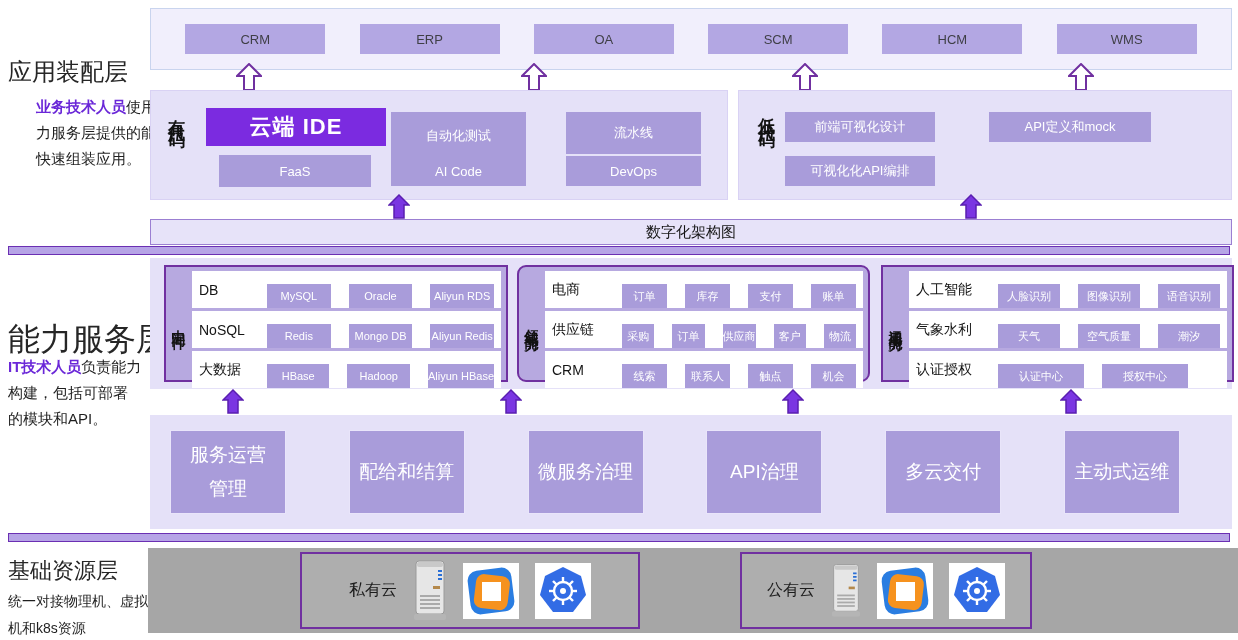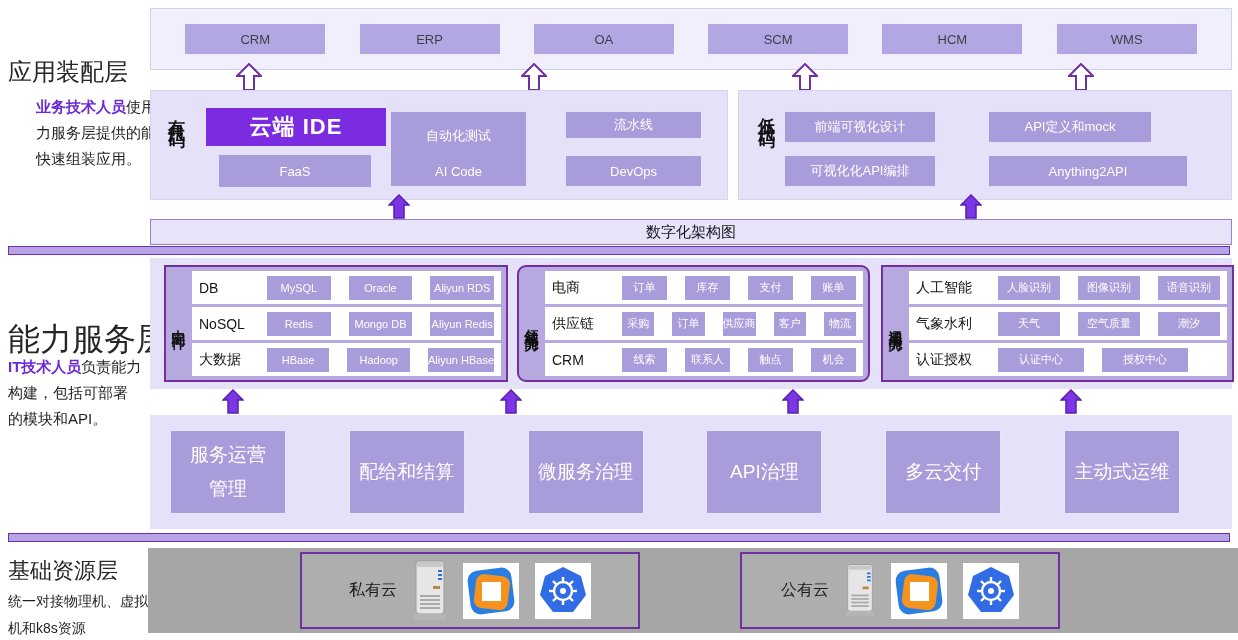--- a/index.html
+++ b/index.html
@@ -51,37 +51,37 @@
   .cap-vlabel { width:26px; display:flex; align-items:center; justify-content:center;
                 writing-mode:vertical-rl; text-orientation:upright; color:#111;
                 font-size:14px; font-weight:bold; letter-spacing:3px; }
   .cap-rows { flex:1; display:flex; flex-direction:column; gap:3px; padding:4px 5px 4px 0; }
   .cap-row { flex:1; background:#fff; display:flex; align-items:center; gap:18px; padding:0 7px; }
   .row-label { color:#141414; font-size:14px; white-space:nowrap; }
   #box-middleware .row-label { width:50px; }
   #box-domain     .row-label { width:52px; }
   #box-general    .row-label { width:64px; }
   .mchip { flex:1; background:#a99cda; color:#fff; font-size:11px; height:24px;
-           display:flex; align-items:center; justify-content:center; white-space:nowrap; }
+           display:flex; align-items:center; justify-content:center; white-space:nowrap;margin-top:13px; }
   .mchip.fixed { flex:0 0 86px; }
 
   .svc-chip { min-width:116px; height:84px; background:#a99cda; border:1px solid #e9e5fa;
               color:#fff; font-size:19px; display:flex; align-items:center;
               justify-content:center; text-align:center; line-height:1.8; padding:0 8px; }
   .svc-narrow { display:inline-block; width:80px; }
 
   
   .arrow { position:absolute; }
 
   
   #gray-band { position:absolute; left:148px; top:548px; width:1090px; height:85px; background:#a6a6a6; }
   .cloud-box { position:absolute; top:4px; height:77px; border:2px solid #7030a0; background:#aeaeae;
                display:flex; align-items:center; justify-content:center; gap:16px; }
   #cloud-private { left:152px; width:340px; }
-  #cloud-public  { left:592px; width:320px; }
+  #cloud-public  { left:592px; width:292px; }
   .cloud-label { color:#1c1c1c; font-size:16px; }
   .icon-tile { width:56px; height:56px; background:#fff; display:flex;
                align-items:center; justify-content:center; }
 </style>
 </head>
 <body>
 
 <div id="canvas">
 
   <div class="layer-title" style="top:56px; font-size:24px;">应用装配层</div>
@@ -112,32 +112,31 @@
       <polygon points="13,1 25,13 18,13 18,27 8,27 8,13 1,13" fill="#fff" stroke="#7030a0" stroke-width="2"></polygon>
     </svg>
   <svg class="arrow" style="left:1068px; top:63px;" width="26" height="28" viewBox="0 0 26 28">
       <polygon points="13,1 25,13 18,13 18,27 8,27 8,13 1,13" fill="#fff" stroke="#7030a0" stroke-width="2"></polygon>
     </svg>
 
   <div id="code-panel" class="panel">
     <div class="vlabel" style="left:14px; top:14px;">有代码</div>
     <div class="chip-featured" style="left:55px; top:17px; width:180px; height:38px;">云端 IDE</div>
     <div class="chip" style="left:240px; top:21px; width:135px; height:47px;font-family:Liberation Mono, monospace;">自动化测试</div>
-    <div class="chip" style="left:415px; top:21px; width:135px; height:26px;">流水线</div>
+    <div class="chip" style="left:415px; top:21px; width:135px; height:42px;">流水线</div>
     <div class="chip" style="left:68px; top:64px; width:152px; height:32px;">FaaS</div>
     <div class="chip" style="left:240px; top:65px; width:135px; height:30px;">AI Code</div>
     <div class="chip" style="left:415px; top:65px; width:135px; height:30px;">DevOps</div>
   </div>
 
   <div id="lowcode-panel" class="panel">
     <div class="vlabel" style="left:16px; top:14px;">低代码</div>
     <div class="chip" style="left:46px; top:21px; width:150px; height:30px;">前端可视化设计</div>
     <div class="chip" style="left:250px; top:21px; width:162px; height:30px;">API定义和mock</div>
     <div class="chip" style="left:46px; top:65px; width:150px; height:30px;">可视化化API编排</div>
-    <div class="chip" style="left:250px; top:65px; width:198px; height:30px;">Anything2API</div>
   </div>
 
   <svg class="arrow" style="left:388px; top:194px;" width="22" height="25" viewBox="0 0 22 25">
       <polygon points="11,1 21,11 16,11 16,24 6,24 6,11 1,11" fill="#7a36e2" stroke="#5a1fb0" stroke-width="1.5"></polygon>
     </svg>
   <svg class="arrow" style="left:960px; top:194px;" width="22" height="25" viewBox="0 0 22 25">
       <polygon points="11,1 21,11 16,11 16,24 6,24 6,11 1,11" fill="#7a36e2" stroke="#5a1fb0" stroke-width="1.5"></polygon>
     </svg>
 
   <div id="arch-bar">数字化架构图</div>

